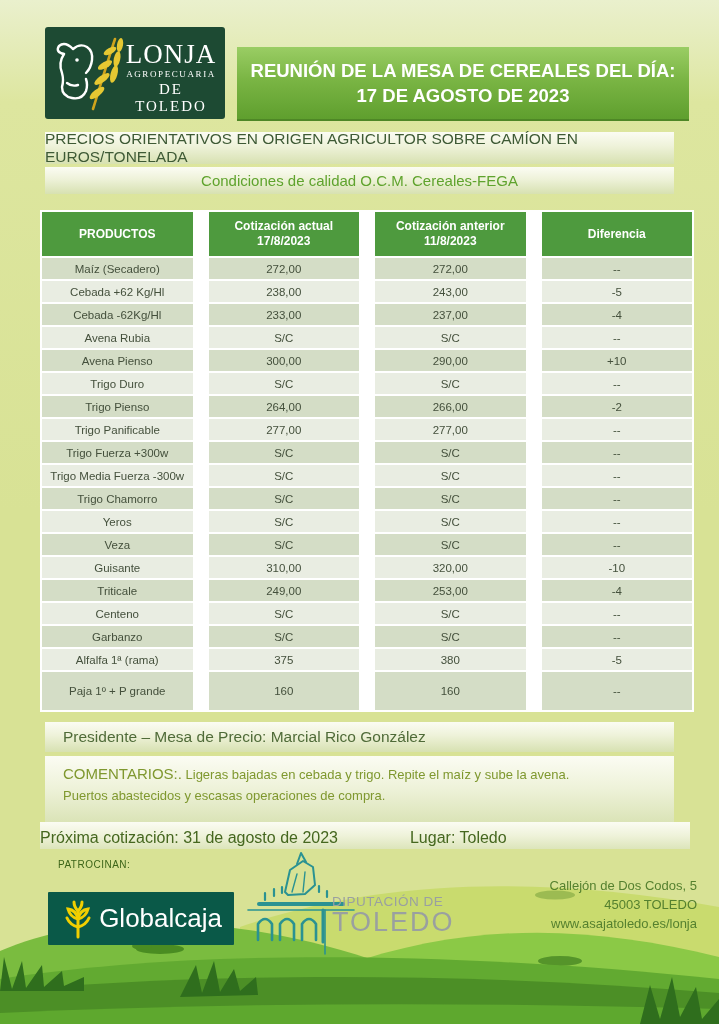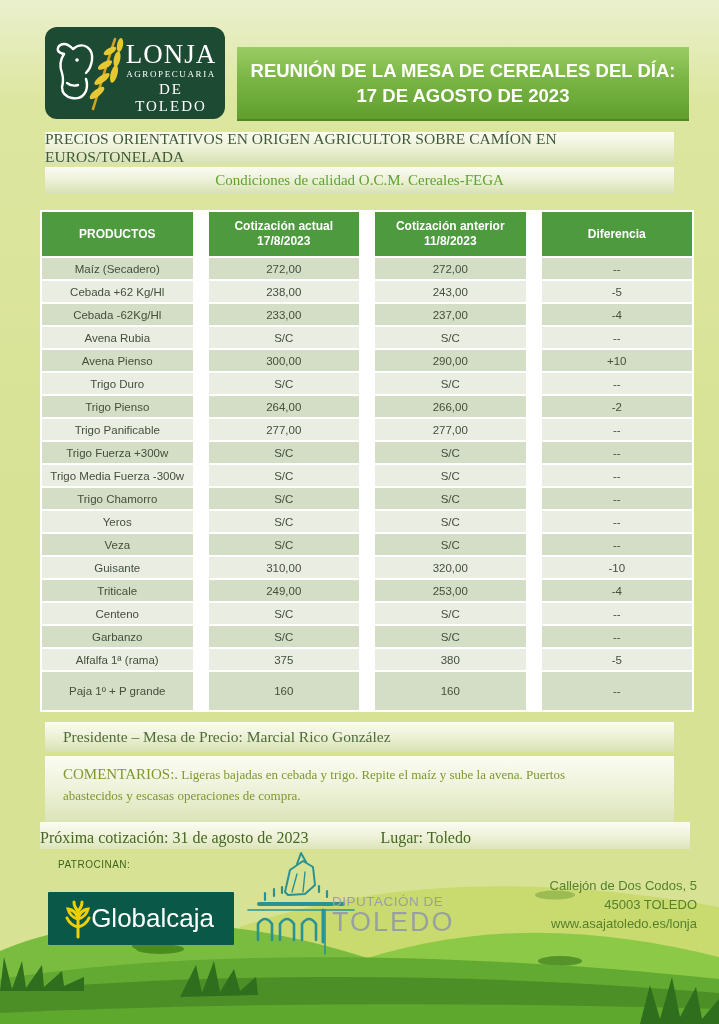--- a/index.html
+++ b/index.html
@@ -4,38 +4,38 @@
 <style>
   html,body{margin:0;padding:0;}
   body{font-family:"Liberation Sans", sans-serif; background:#8a8a8a;}
   .page{
     position:relative; width:719px; height:1024px; overflow:hidden;
     background:linear-gradient(180deg,#eaf0cd 0%,#dde69f 10%,#d8e295 50%,#d8e295 100%);
   }
   
   .logo-card{
     position:absolute; left:45px; top:27px; width:180px; height:92px;
-    background:#1d4a33; border-radius:12px; display:flex; align-items:center;
+    background:#1d4a33; border-radius:3px; display:flex; align-items:center;
   }
   .logo-art{position:absolute; left:8px; top:6px;}
   .logo-text{position:absolute; left:76px; top:14px; width:100px; text-align:center; color:#fff;}
   .logo-title{font-family:"Liberation Serif", serif; font-size:27px; letter-spacing:1px; line-height:26px;}
   .logo-sub1{font-family:"Liberation Serif", serif; font-size:9px; letter-spacing:1.6px; margin-top:2px;}
   .logo-sub2{font-family:"Liberation Serif", serif; font-size:15px; letter-spacing:2px; margin-top:2px;}
   .banner{
     position:absolute; left:237px; top:47px; width:452px; height:72px;
     background:linear-gradient(180deg,#9acd64 0%,#7ab544 45%,#5f9f2e 100%);
     border-bottom:2px solid #4e8726;
     display:flex; flex-direction:column; justify-content:center; align-items:center;
     color:#fff; font-weight:bold; font-size:18.5px; line-height:25px; text-align:center;
   }
   
   .bar{
     background:linear-gradient(180deg,#fbfcf3 0%,#eef2d9 45%,#d7e1b1 100%);
-    display:flex; align-items:center;font-family:Liberation Serif, serif;
+    display:flex; align-items:center;
   }
   .h-main{position:absolute; left:45px; top:132px; width:629px; height:32px;
     justify-content:center; color:#3e5a35; font-size:15.5px;}
   .h-sub{position:absolute; left:45px; top:167px; width:629px; height:27px;
     justify-content:center; color:#5fa32d; font-size:15px;}
   
   .ptable{position:absolute; left:40px; top:210px; width:650px; background:#fff; padding:2px;}
   .trow{display:grid; grid-template-columns:1fr 1fr 1fr 1fr; gap:16px; margin-bottom:2px; background:#fff;}
   .trow:last-child{margin-bottom:0;}
   .thead .tcell{
@@ -57,21 +57,21 @@
   .comentarios .c-text{font-size:13px;}
   .proxima{position:absolute; left:40px; top:822px; width:650px; height:31px;
     padding-left:0; box-sizing:border-box; color:#45671f; font-size:16px;}
   .proxima .lugar{margin-left:72px;}
   
   .patrocinan{position:absolute; left:58px; top:859px; color:#3c6518; font-size:10px; letter-spacing:.5px; z-index:3;}
   .landscape{position:absolute; left:0; top:849px; width:719px; height:175px; z-index:1;}
   .globalcaja{
     position:absolute; left:48px; top:892px; width:186px; height:53px; z-index:3;
     background:#0a5948; display:flex; align-items:center; justify-content:flex-end;
-    color:#fff; font-size:26px; padding-right:20px; box-sizing:border-box; border-radius:1px;
+    color:#fff; font-size:26px; padding-right:12px; box-sizing:border-box; border-radius:1px;
   }
   .gc-wheat{position:absolute; left:10px; top:7px;}
   .dip-sketch{position:absolute; left:245px; top:850px; z-index:3;}
   .dip-text{position:absolute; left:332px; top:894px; z-index:3; color:#9aa0a0;}
   .dip-line1{font-size:13.5px; letter-spacing:.5px;}
   .dip-line2{font-size:27px; letter-spacing:2px; line-height:26px;}
   .address{position:absolute; right:22px; top:876px; z-index:3; text-align:right;
     color:#55812f; font-size:13px; line-height:19px;}
 </style>
 </head>

